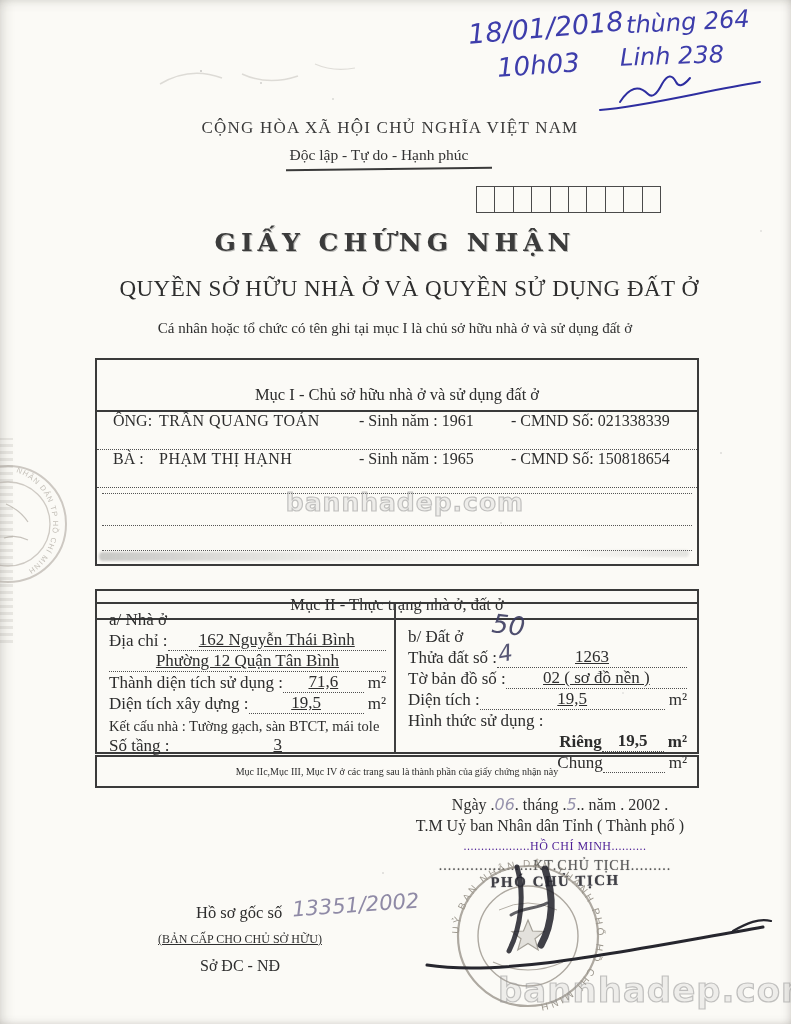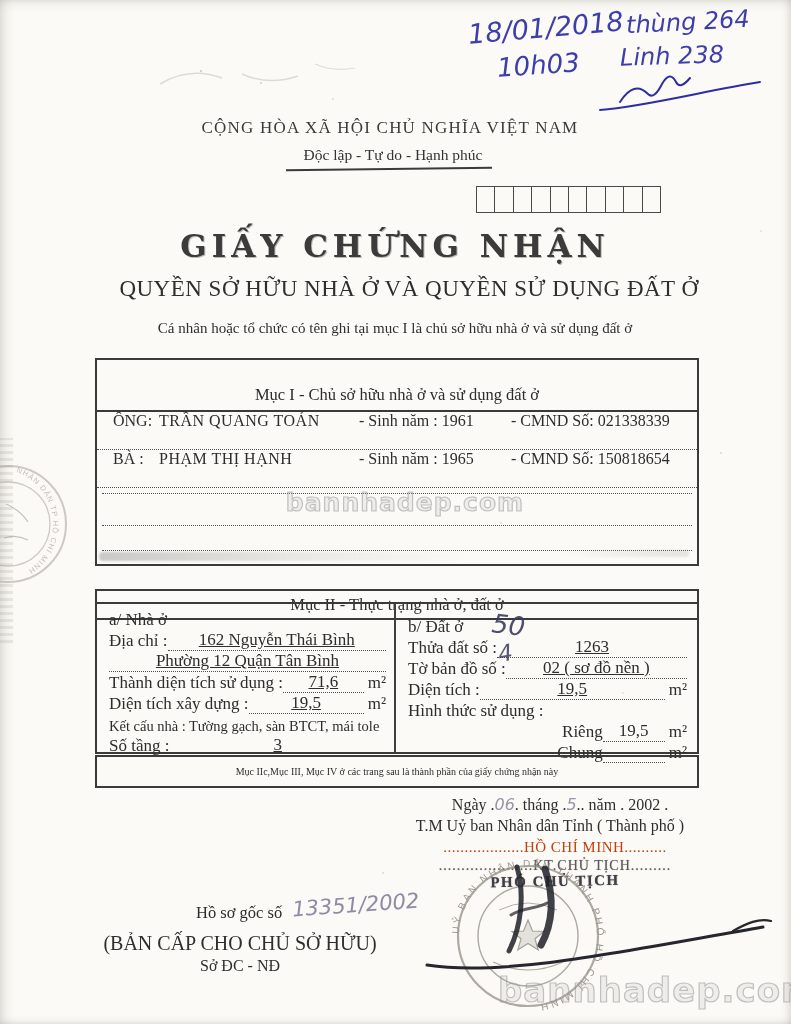--- a/index.html
+++ b/index.html
@@ -22,39 +22,39 @@
   .wm{font-family:"DejaVu Sans","Liberation Sans",sans-serif;font-weight:bold;
       color:rgba(175,175,175,0.16);-webkit-text-stroke:1.2px rgba(150,150,150,0.55);
       letter-spacing:1px;white-space:nowrap;padding-left:16px;}
   .country{font-size:17px;letter-spacing:1.2px;color:#3a3a3a;}
   .motto{font-size:15.5px;color:#333;}
   .motto-line{border-bottom:2px solid #3a3a3a;transform:rotate(-0.7deg);}
   .serialrow{display:flex;border:1.5px solid #4a4a4a;box-sizing:border-box;}
   .serialrow .cell{flex:1;border-left:1.2px solid #4a4a4a;}
   .serialrow .cell:first-child{border-left:none;}
   .main-title{font-family:"DejaVu Serif","Liberation Serif",serif;font-weight:bold;
-      font-size:31px;letter-spacing:5px;color:#3b3b3b;text-shadow:1px 1px 0 rgba(70,70,70,.35);}
+      font-size:25px;letter-spacing:5px;color:#3b3b3b;text-shadow:1px 1px 0 rgba(70,70,70,.35);}
   .sub-title{font-size:23px;color:#2e2e2e;letter-spacing:.5px;}
   .tagline{font-size:15px;color:#2f2f2f;}
   .sec-head{font-size:16.5px;color:#2d2d2d;margin-top:20px;}
   .owner-row{display:flex;align-items:baseline;height:38px;padding:0 10px 2px 16px;
       border-bottom:1.6px dotted #4f4f4f;box-sizing:border-box;font-size:16px;}
   .owner-row .lbl{width:46px;}
   .owner-row .nm{width:200px;letter-spacing:.5px;}
   .owner-row .bth{width:152px;}
   .owner-row .idn{flex:1;}
   .dl{position:absolute;left:5px;right:5px;border-bottom:1.6px dotted #545454;}
   .smudge{position:absolute;border-radius:4px;filter:blur(1px);}
   .cols{display:flex;}
   .col-a{width:299px;border-right:2px solid #3f3f3f;box-sizing:border-box;padding:5px 8px 4px 12px;}
-  .col-b{flex:1;box-sizing:border-box;padding:12px 10px 4px 12px;position:relative;}
+  .col-b{flex:1;box-sizing:border-box;padding:22px 10px 4px 12px;position:relative;}
   .fline{display:flex;align-items:flex-end;height:21px;font-size:17px;white-space:nowrap;}
   .unit{padding-left:4px;}
   .sig-txt{font-size:16px;color:#2e2e2e;}
-  .city-line{font-size:15px;letter-spacing:.5px;color:#c2410c;}
+  .city-line{font-size:12px;letter-spacing:.5px;color:#4c1d95;}
   .kt-line{font-size:14px;letter-spacing:1px;color:#5a5a5a;text-shadow:0 0 1px rgba(90,90,90,.6);}
   .deputy{font-size:15px;font-weight:bold;letter-spacing:1.5px;color:#3f3f45;
       text-shadow:0 0 1px rgba(60,60,70,.7);transform:rotate(-1deg);}
   .footer-txt{font-size:16.5px;color:#2e2e2e;}
   .record-hand{font-size:21px;color:#8f8aa6;transform:rotate(-4deg);}
   .specks{position:absolute;width:2px;height:2px;left:200px;top:70px;border-radius:50%;
       background:rgba(100,100,100,.35);
       box-shadow:60px 12px 0 rgba(110,110,110,.3),132px 28px 0 rgba(120,120,120,.25),
       300px 452px 0 rgba(110,110,110,.25),520px 382px 0 rgba(100,100,100,.2),
       182px 802px 0 rgba(110,110,110,.22),422px 622px 0 rgba(120,120,120,.18),
@@ -80,21 +80,21 @@
   <div class="abs hand" style="left:468px;top:12px;font-size:27px;transform:rotate(-5deg);">18/01/2018</div>
   <div class="abs hand" style="left:497px;top:50px;font-size:26px;transform:rotate(-4deg);">10h03</div>
   <div class="abs hand" style="left:626px;top:8px;font-size:24px;transform:rotate(-3deg);">thùng 264</div>
   <div class="abs hand" style="left:620px;top:42px;font-size:24px;transform:rotate(-2deg);">Linh 238</div>
   <svg class="abs" style="left:598px;top:60px;" width="170" height="55">
     <path d="M22,42 q14,-22 28,-8 q6,6 14,-10 q8,-14 14,-2 q4,8 14,-4" stroke="#2e2ea0" stroke-width="2" fill="none" stroke-linecap="round"></path>
     <path d="M2,50 C 50,46 110,30 162,22" stroke="#2e2ea0" stroke-width="2" fill="none" stroke-linecap="round"></path>
   </svg>
 
   <div class="abs country center" style="left:145px;top:118px;width:490px;">CỘNG HÒA XÃ HỘI CHỦ NGHĨA VIỆT NAM</div>
-  <div class="abs motto center" style="left:148px;top:146px;width:490px;">Độc lập - Tự do - Hạnh phúc</div>
+  <div class="abs motto center" style="left:134px;top:146px;width:490px;">Độc lập - Tự do - Hạnh phúc</div>
   <div class="abs motto-line" style="left:286px;top:168px;width:206px;"></div>
 
   <div class="abs serialrow" style="left:476px;top:186px;width:185px;height:27px;">
     <div class="cell"></div>
       <div class="cell"></div>
       <div class="cell"></div>
       <div class="cell"></div>
       <div class="cell"></div>
       <div class="cell"></div>
       <div class="cell"></div>
@@ -169,21 +169,21 @@
       <div class="fline">
         <span>Tờ bản đồ số :</span>
         <span class="leader">02 ( sơ đồ nền )</span>
       </div>
       <div class="fline">
         <span>Diện tích :</span>
         <span class="leader">19,5</span>
         <span class="unit">m²</span>
       </div>
       <div class="fline">Hình thức sử dụng :</div>
-      <div class="fline" style="justify-content:flex-end;">
+      <div class="fline" style="justify-content:flex-end;font-weight:bold;">
         <span>Riêng</span>
         <span class="leader-fixed" style="width:58px;">19,5</span>
         <span class="unit">m²</span>
       </div>
       <div class="fline" style="justify-content:flex-end;">
         <span>Chung</span>
         <span class="leader-fixed" style="width:58px;"></span>
         <span class="unit">m²</span>
       </div>
       <div class="abs fhand" style="left:96px;top:6px;font-size:26px;color:#3c3c60;transform:rotate(7deg);opacity:.9;">50</div>
@@ -226,18 +226,18 @@
     <circle cx="8" cy="66" r="42" fill="none" stroke="#aaa39b" stroke-width="1.3"></circle>
     <path id="leftArc" d="M 16,14 A 55,55 0 0 1 16,118" fill="none"></path>
     <text font-size="7.5" letter-spacing="1" fill="#968f85" font-family="Liberation Sans, sans-serif">
       <textPath href="#leftArc">NHÂN DÂN TP HỒ CHÍ MINH</textPath>
     </text>
     <path d="M 6,46 q 14,6 22,18 M 4,80 q 12,-4 24,2" stroke="#9d968d" stroke-width="1.2" fill="none"></path>
   </svg>
 
   <div class="abs footer-txt" style="left:196px;top:903px;">Hồ sơ gốc số</div>
   <div class="abs fhand record-hand" style="left:292px;top:893px;">13351/2002</div>
-  <div class="abs footer-txt center" style="left:70px;top:932px;width:340px;font-size:20px;">(BẢN CẤP CHO CHỦ SỞ HỮU)</div>
+  <div class="abs footer-txt center" style="left:70px;top:932px;width:340px;font-size:12px;text-decoration:underline;">(BẢN CẤP CHO CHỦ SỞ HỮU)</div>
   <div class="abs footer-txt center" style="left:70px;top:957px;width:340px;font-size:16px;">Sở ĐC - NĐ</div>
 
   <div class="abs wm" style="left:482px;top:970px;font-size:34px;">bannhadep.com</div>
 
 </div>
 
 </body></html>

